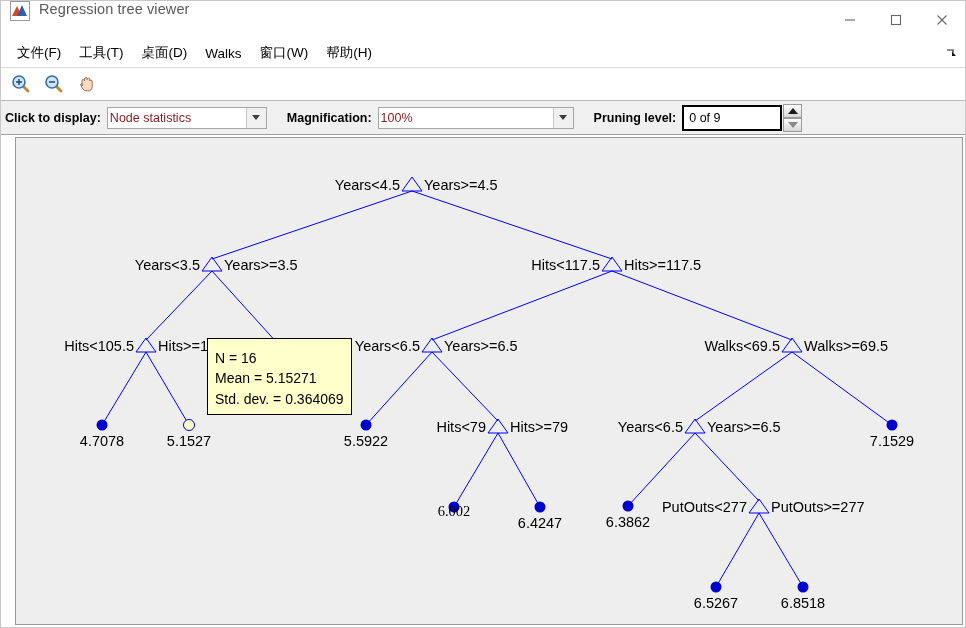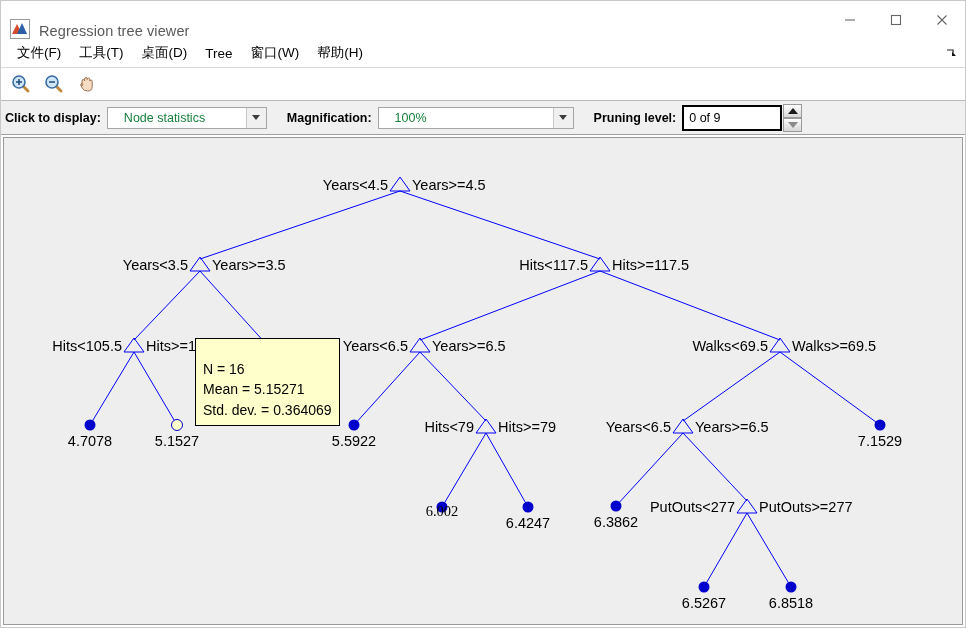--- a/index.html
+++ b/index.html
@@ -13,21 +13,21 @@
   .window{
     position:absolute;inset:0;
     background:#ffffff;
     border:1px solid #c8c8c8;
     box-sizing:border-box;
     display:flex;flex-direction:column;
   }
   
   .titlebar{
     height:38px;flex:0 0 38px;
-    display:flex;align-items:flex-end;
+    display:flex;align-items:flex-start;
     background:#ffffff;
     position:relative;
   }
   .app-icon{
     width:18px;height:18px;margin-left:9px;margin-right:9px;
     border:1px solid #9a9a9a;background:#ffffff;
     position:relative;overflow:hidden;flex:0 0 auto;
   }
   .app-icon .m-red{
     position:absolute;left:1px;top:4px;width:0;height:0;
@@ -88,21 +88,21 @@
     box-sizing:border-box;
     position:relative;
   }
   .ctl-label{font-size:12.5px;font-weight:bold;color:#000;white-space:nowrap;}
   .combo{
     height:22px;box-sizing:border-box;
     background:#ffffff;border:1px solid #a6a6a6;
     display:flex;align-items:center;
     margin-left:6px;position:relative;
   }
-  .combo .val{padding-left:16px;font-size:12.5px;color:#15803d;white-space:nowrap;flex:1;}
+  .combo .val{padding-left:2px;font-size:12.5px;color:#7f1d1d;white-space:nowrap;flex:1;}
   .combo .arrowbox{
     width:19px;height:20px;background:#f0f0f0;border-left:1px solid #c8c8c8;
     display:flex;align-items:center;justify-content:center;flex:0 0 19px;
   }
   .caret{width:0;height:0;border-left:4px solid transparent;border-right:4px solid transparent;border-top:5px solid #3c3c3c;}
   .spin-field{
     height:26px;box-sizing:border-box;background:#ffffff;
     border:2px solid #000;display:flex;align-items:center;
     margin-left:6px;
   }
@@ -115,37 +115,37 @@
     flex:1;background:linear-gradient(#fdfdfd,#d7d7d7);
     border:1px solid #9a9a9a;display:flex;align-items:center;justify-content:center;
     box-sizing:border-box;
   }
   .up-tri{width:0;height:0;border-left:5px solid transparent;border-right:5px solid transparent;border-bottom:6px solid #1a1a1a;}
   .dn-tri{width:0;height:0;border-left:5px solid transparent;border-right:5px solid transparent;border-top:6px solid #8a8a8a;}
   
   .canvas{
     flex:1;position:relative;background:#eeeeee;
     border:1px solid #9a9a9a;
-    margin:2px 2px 2px 2px;
+    margin:2px 2px 2px 14px;
     overflow:hidden;
   }
   .tree-svg{position:absolute;left:0;top:0;}
   .nodelabel{
     position:absolute;font-size:14.5px;color:#000;white-space:nowrap;
     transform:translate(-100%,-50%);
   }
   .nodelabel.right{transform:translate(0,-50%);}
   .leaflabel{
     position:absolute;font-size:14.5px;color:#000;white-space:nowrap;
     transform:translate(-50%,0);
   }
   .tooltip{
     position:absolute;
     background:#ffffcc;border:1px solid #000;
-    padding:20px 7px 5px 7px;
+    padding:9px 7px 5px 7px;
     font-size:14px;line-height:1.45;color:#000;
     white-space:nowrap;
   }
 </style>
 </head>
 <body>
 
 <div class="window">
 
   <div class="titlebar">
@@ -171,21 +171,21 @@
             <line x1="11.5" y1="2.5" x2="2.5" y2="11.5" stroke="#666" stroke-width="1.1"></line>
           </svg>
       </div>
     </div>
   </div>
 
   <div class="menubar">
     <div class="menu-item">文件(F)</div>
     <div class="menu-item">工具(T)</div>
     <div class="menu-item">桌面(D)</div>
-    <div class="menu-item">Tree</div>
+    <div class="menu-item">Walks</div>
     <div class="menu-item">窗口(W)</div>
     <div class="menu-item">帮助(H)</div>
     <div class="dock-arrow">
       <svg width="12" height="12" viewBox="0 0 12 12">
         <path d="M2 3 L8 3 L8 8 L10 8" fill="none" stroke="#222" stroke-width="1.2"></path>
         <path d="M7 5 L11 9 L7 9 Z" fill="#111"></path>
       </svg>
     </div>
   </div>
 

